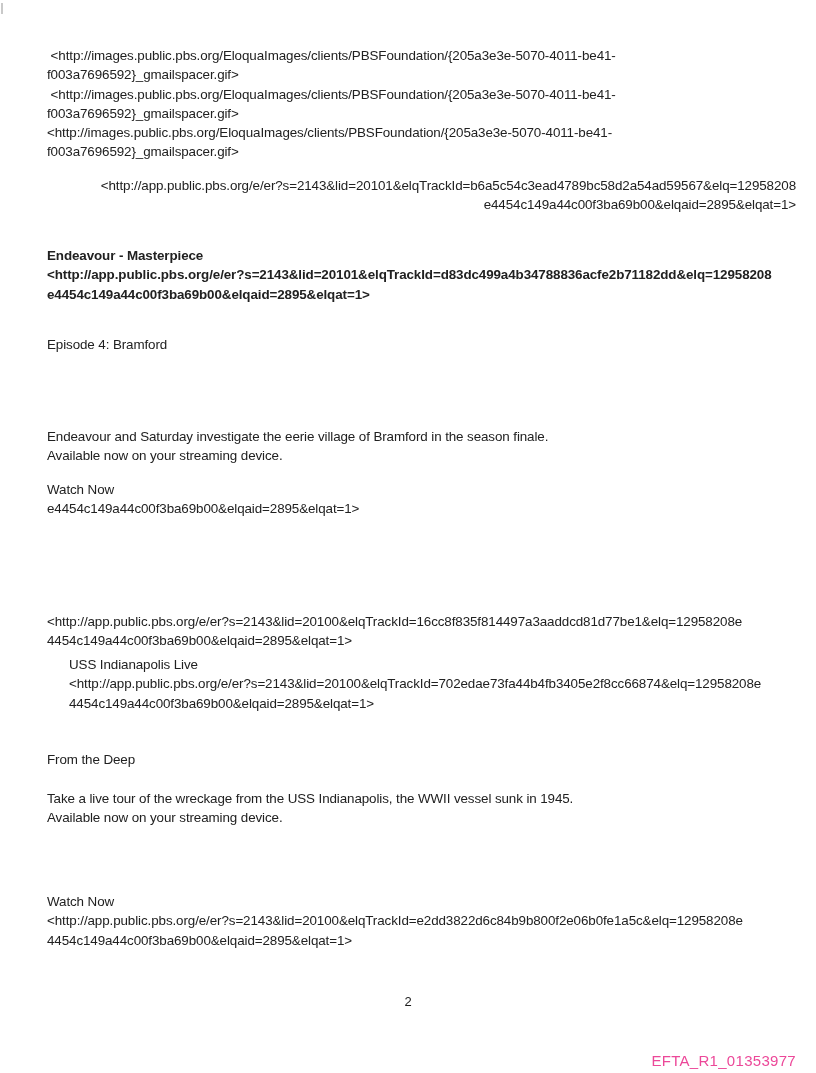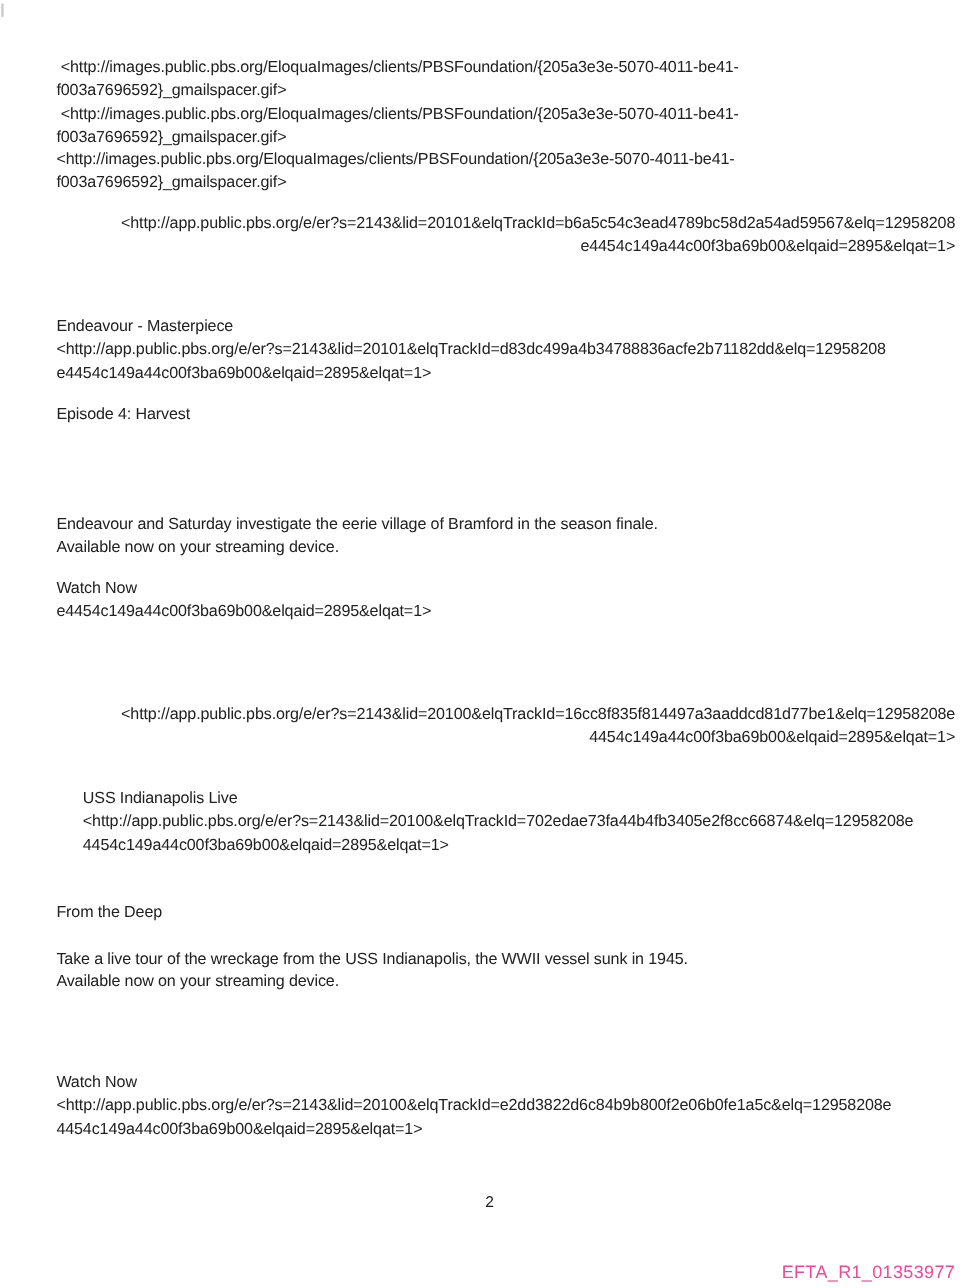--- a/index.html
+++ b/index.html
@@ -68,41 +68,41 @@
       <div class="line">f003a7696592}_gmailspacer.gif&gt;</div>
       <div class="line">&lt;http://images.public.pbs.org/EloquaImages/clients/PBSFoundation/{205a3e3e-5070-4011-be41-</div>
       <div class="line">f003a7696592}_gmailspacer.gif&gt;</div>
     </div>
 
   <div class="block" style="top: 176px; text-align: right;">
       <div class="line">&lt;http://app.public.pbs.org/e/er?s=2143&amp;lid=20101&amp;elqTrackId=b6a5c54c3ead4789bc58d2a54ad59567&amp;elq=12958208</div>
       <div class="line">e4454c149a44c00f3ba69b00&amp;elqaid=2895&amp;elqat=1&gt;</div>
     </div>
 
-  <div class="block" style="top: 262px;">
+  <div class="block" style="top: 246px; font-weight: bold;">
       <div class="line">Endeavour - Masterpiece</div>
       <div class="line">&lt;http://app.public.pbs.org/e/er?s=2143&amp;lid=20101&amp;elqTrackId=d83dc499a4b34788836acfe2b71182dd&amp;elq=12958208</div>
       <div class="line">e4454c149a44c00f3ba69b00&amp;elqaid=2895&amp;elqat=1&gt;</div>
     </div>
 
   <div class="block" style="top: 335px;">
-      <div class="line">Episode 4: Harvest</div>
+      <div class="line">Episode 4: Bramford</div>
     </div>
 
   <div class="block" style="top: 427px;">
       <div class="line">Endeavour and Saturday investigate the eerie village of Bramford in the season finale.</div>
       <div class="line">Available now on your streaming device.</div>
     </div>
 
   <div class="block" style="top: 480px;">
       <div class="line">Watch Now</div>
       <div class="line">e4454c149a44c00f3ba69b00&amp;elqaid=2895&amp;elqat=1&gt;</div>
     </div>
 
-  <div class="block" style="top: 585px; text-align: right;">
+  <div class="block" style="top: 612px;">
       <div class="line">&lt;http://app.public.pbs.org/e/er?s=2143&amp;lid=20100&amp;elqTrackId=16cc8f835f814497a3aaddcd81d77be1&amp;elq=12958208e</div>
       <div class="line">4454c149a44c00f3ba69b00&amp;elqaid=2895&amp;elqat=1&gt;</div>
     </div>
 
   <div class="block" style="top: 655px; margin-left: 22px;">
       <div class="line">USS Indianapolis Live</div>
       <div class="line">&lt;http://app.public.pbs.org/e/er?s=2143&amp;lid=20100&amp;elqTrackId=702edae73fa44b4fb3405e2f8cc66874&amp;elq=12958208e</div>
       <div class="line">4454c149a44c00f3ba69b00&amp;elqaid=2895&amp;elqat=1&gt;</div>
     </div>
 

